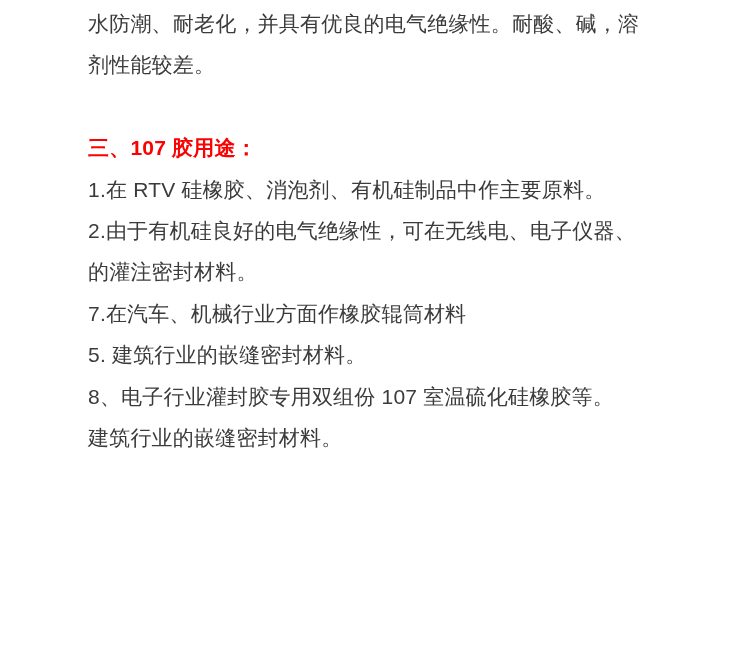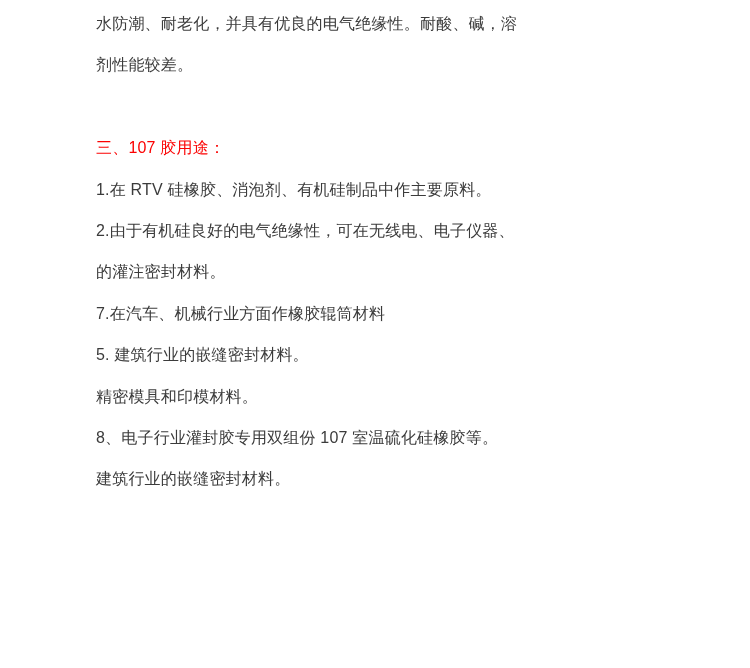--- a/index.html
+++ b/index.html
@@ -10,48 +10,47 @@
   * { margin: 0; padding: 0; box-sizing: border-box; }
   html, body {
     width: 750px;
     height: 668px;
     background: var(--bg);
     overflow: hidden;
     font-family: "Liberation Sans", "DejaVu Sans", sans-serif;
   }
   .doc {
     position: absolute;
-    left: 96px;
+    left: 88px;
     top: 3px;
     width: 614px;
-    font-size: 16px;
+    font-size: 21px;
     line-height: 41.4px;
     color: var(--text);
     font-weight: 400;
   }
   .line {
     height: 41.4px;
     white-space: nowrap;
     letter-spacing: 0.2px;
   }
   .line.blank { height: 41.4px; }
   .line.heading {
     color: var(--accent);
-    font-weight: 400;
+    font-weight: 700;
   }
 </style>
 </head>
 <body>
 
 <div class="doc">
   <div class="line">水防潮、耐老化，并具有优良的电气绝缘性。耐酸、碱，溶</div>
   <div class="line">剂性能较差。</div>
   <div class="line blank"></div>
   <div class="line heading">三、107 胶用途：</div>
   <div class="line">1.在 RTV 硅橡胶、消泡剂、有机硅制品中作主要原料。</div>
   <div class="line">2.由于有机硅良好的电气绝缘性，可在无线电、电子仪器、</div>
   <div class="line">的灌注密封材料。</div>
   <div class="line">7.在汽车、机械行业方面作橡胶辊筒材料</div>
   <div class="line">5. 建筑行业的嵌缝密封材料。</div>
-  <div class="line">精密模具和印模材料。</div>
   <div class="line">8、电子行业灌封胶专用双组份 107 室温硫化硅橡胶等。</div>
   <div class="line">建筑行业的嵌缝密封材料。</div>
 </div>
 
 </body></html>

